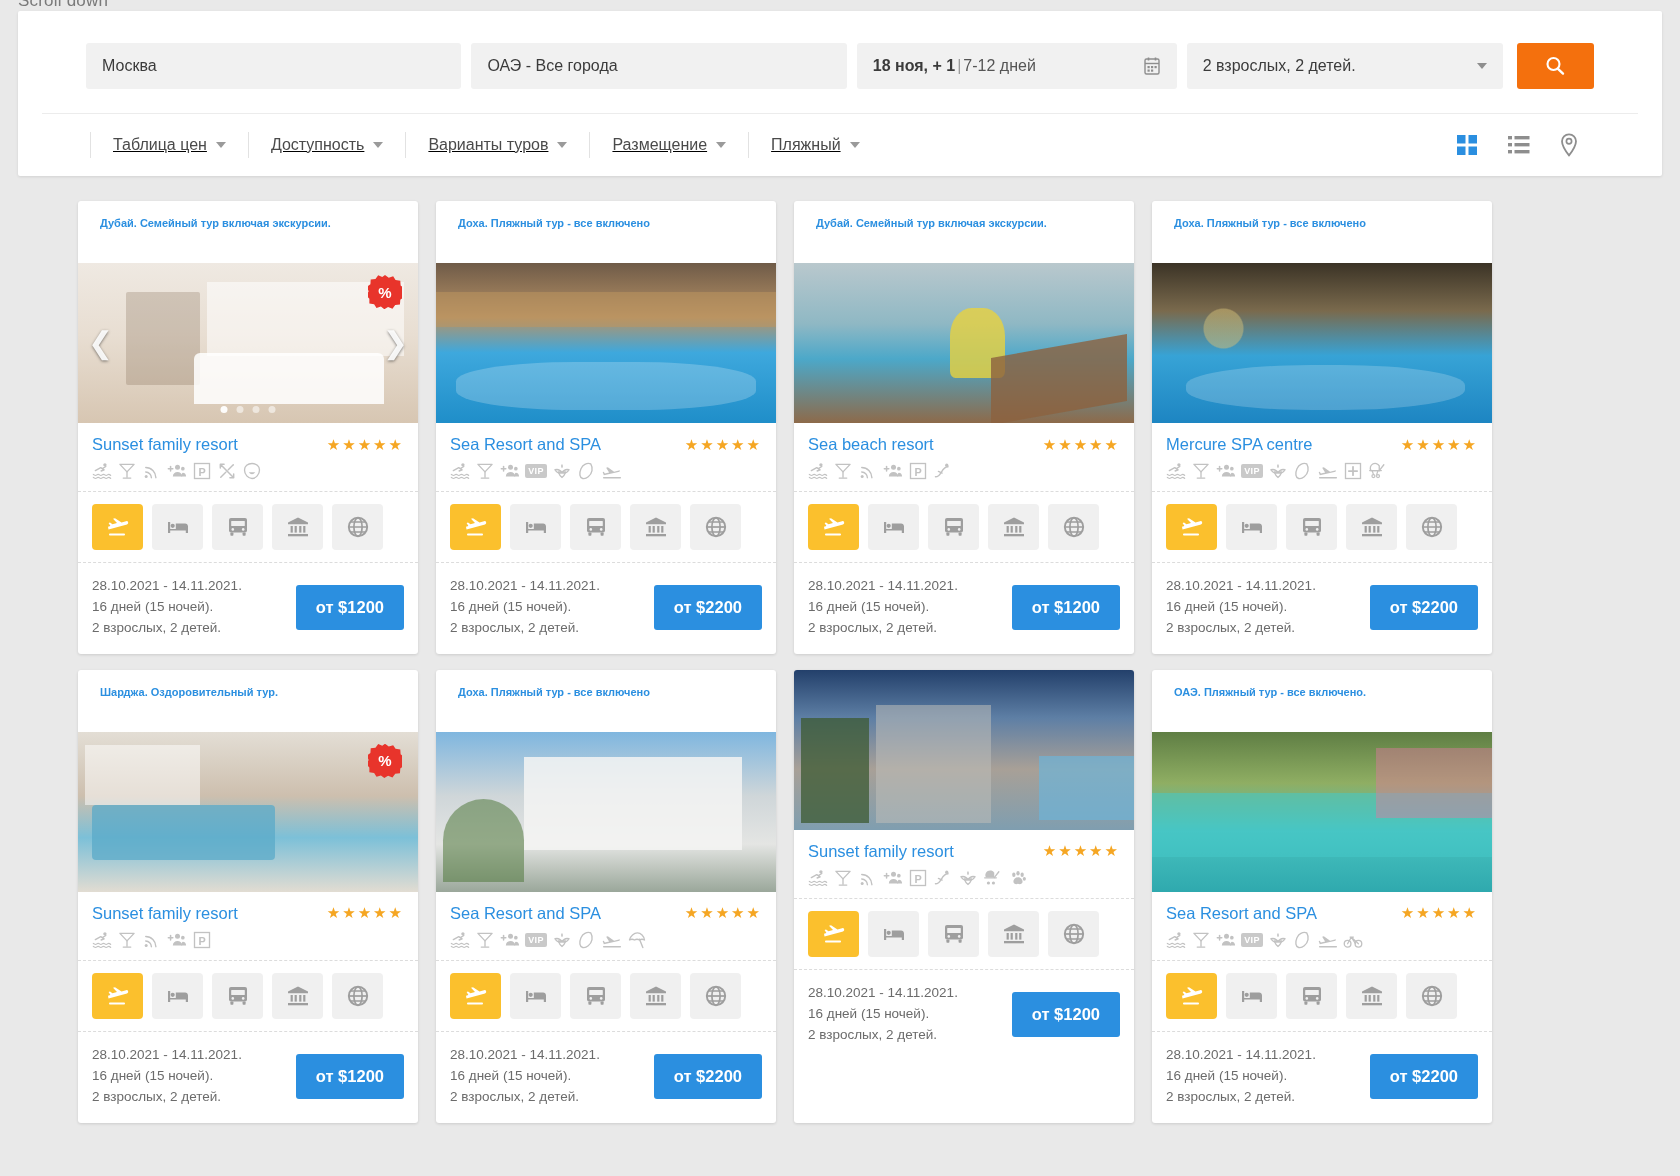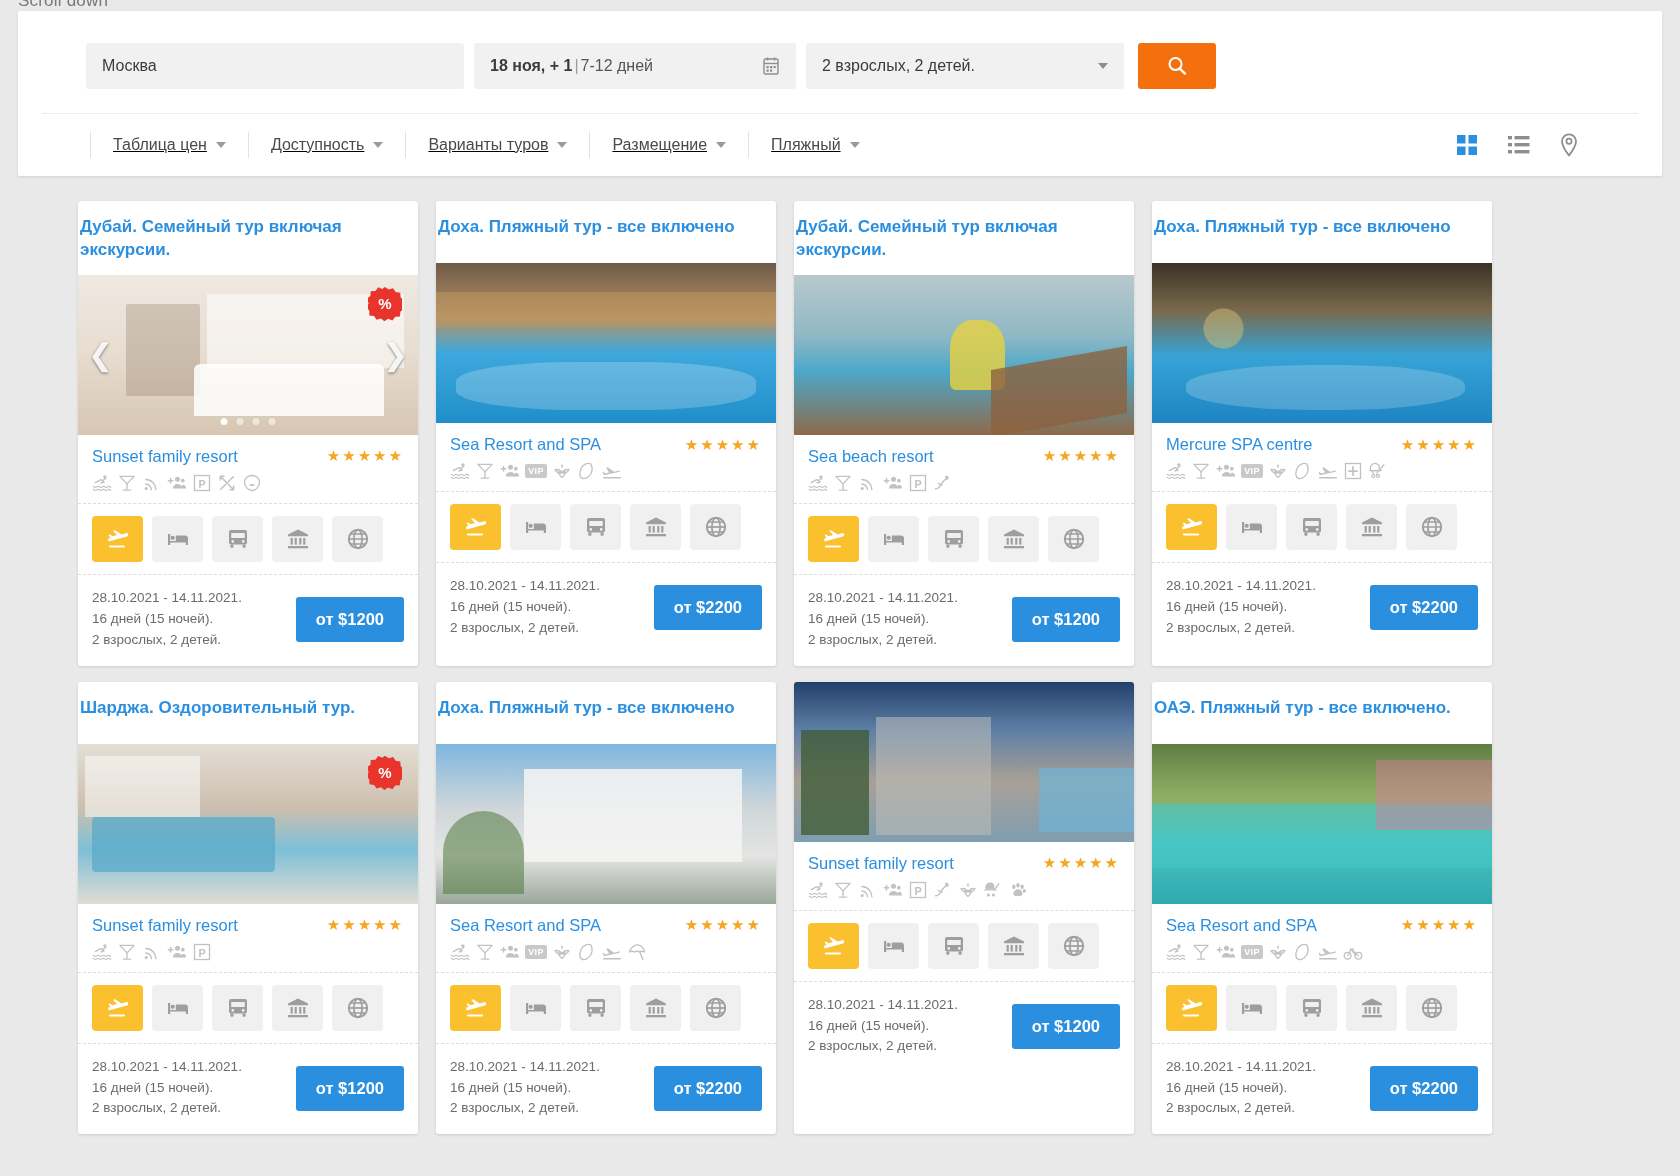--- a/index.html
+++ b/index.html
@@ -122,23 +122,23 @@
     background: #fff;
     border-radius: 3px;
     box-shadow: 0 1px 3px rgba(0,0,0,.12);
     overflow: hidden;
     display: flex;
     flex-direction: column;
   }
   .card-title {
     color: #2b8fe0;
     font-weight: bold;
-    font-size: 17px;
+    font-size: 11px;
     line-height: 1.35;
-    padding: 15px 14px 13px 2px;
+    padding: 15px 14px 13px 22px;
     min-height: 62px;
   }
 
   
   .photo {
     position: relative;
     height: 160px;
     overflow: hidden;
   }
   .photo .overlay{ position:absolute; inset:0; }
@@ -259,20 +259,23 @@
   <div class="scroll-hint">Scroll down</div>
 
   <div class="search-panel">
 
     <div class="search-row">
 
       <div class="field from">
         <span>Москва</span>
       </div>
 
+      <div class="field to">
+        <span>ОАЭ - Все города</span>
+      </div>
 
       <div class="field dates">
         <span class="dates-text">
           <b>18 ноя, + 1</b><span class="sep">|</span><span class="days">7-12 дней</span>
         </span>
         <svg class="cal-icon" viewBox="0 0 18 20">
           <rect x="2" y="3" width="14" height="15" rx="1.5" fill="none" stroke="#8e8e8e" stroke-width="1.4"></rect>
           <line x1="2" y1="7.5" x2="16" y2="7.5" stroke="#8e8e8e" stroke-width="1.4"></line>
           <line x1="5.5" y1="1.5" x2="5.5" y2="4.5" stroke="#8e8e8e" stroke-width="1.6"></line>
           <line x1="12.5" y1="1.5" x2="12.5" y2="4.5" stroke="#8e8e8e" stroke-width="1.6"></line>

